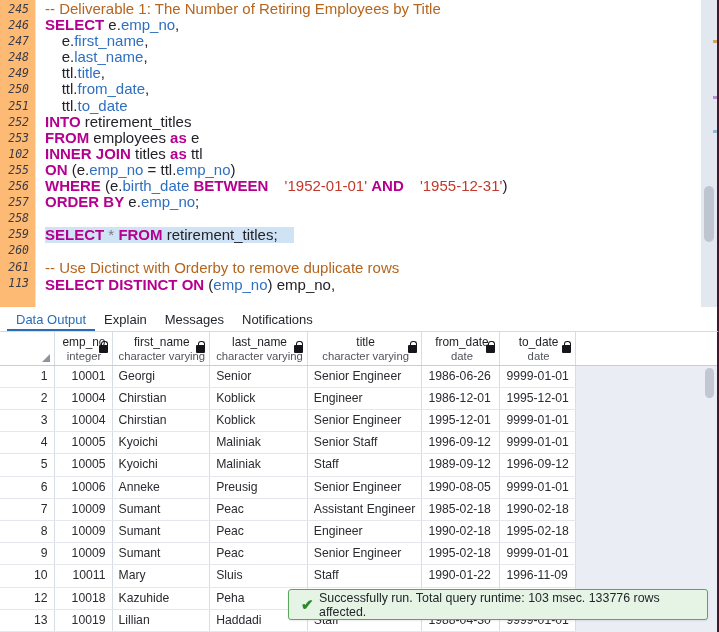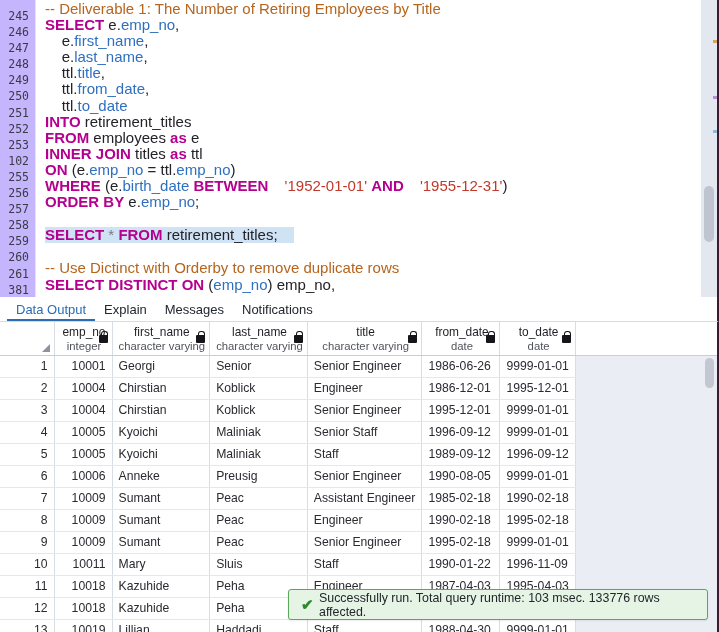--- a/index.html
+++ b/index.html
@@ -19,23 +19,24 @@
     display: flex;
     background: #ffffff;
     overflow: hidden;
     border-right: 2px solid #3f1a2e;
   }
   .editor-scroll-area { flex: 1 1 auto; display: flex; overflow: hidden; position: relative; }
 
   .gutter {
     width: 36px;
     flex: 0 0 36px;
-    background: #c4b5fd;
+    background: #fdba74;
     border-right: 1px solid #e2e6ee;
-    padding-top: 8px;
+    padding-top: 1px;
+    font-style: italic;
   }
   .gutter .ln {
     height: 16.1px;
     line-height: 16.1px;
     text-align: right;
     padding-right: 6px;
     font-family: "DejaVu Sans Mono", monospace;
     font-size: 11.5px;
     color: #3b3b45;
   }
@@ -220,21 +221,21 @@
           <div class="ln">252</div>
           <div class="ln">253</div>
           <div class="ln">102</div>
           <div class="ln">255</div>
           <div class="ln">256</div>
           <div class="ln">257</div>
           <div class="ln">258</div>
           <div class="ln">259</div>
           <div class="ln">260</div>
           <div class="ln">261</div>
-          <div class="ln">381</div>
+          <div class="ln">113</div>
         </div>
       <div class="code" id="code"><div class="cl"><span class="cmt">-- Deliverable 1: The Number of Retiring Employees by Title</span></div><div class="cl"><span class="kw">SELECT</span><span class="pl"> e.</span><span class="id">emp_no</span><span class="pl">,</span></div><div class="cl"><span class="pl">    e.</span><span class="id">first_name</span><span class="pl">,</span></div><div class="cl"><span class="pl">    e.</span><span class="id">last_name</span><span class="pl">,</span></div><div class="cl"><span class="pl">    ttl.</span><span class="id">title</span><span class="pl">,</span></div><div class="cl"><span class="pl">    ttl.</span><span class="id">from_date</span><span class="pl">,</span></div><div class="cl"><span class="pl">    ttl.</span><span class="id">to_date</span></div><div class="cl"><span class="kw">INTO</span><span class="pl"> retirement_titles</span></div><div class="cl"><span class="kw">FROM</span><span class="pl"> employees </span><span class="kw">as</span><span class="pl"> e</span></div><div class="cl"><span class="kw">INNER JOIN</span><span class="pl"> titles </span><span class="kw">as</span><span class="pl"> ttl</span></div><div class="cl"><span class="kw">ON</span><span class="pl"> (e.</span><span class="id">emp_no</span><span class="pl"> = ttl.</span><span class="id">emp_no</span><span class="pl">)</span></div><div class="cl"><span class="kw">WHERE</span><span class="pl"> (e.</span><span class="id">birth_date</span><span class="pl"> </span><span class="kw">BETWEEN</span><span class="pl"> </span><span class="str">'1952-01-01'</span><span class="pl"> </span><span class="kw">AND</span><span class="pl"> </span><span class="str">'1955-12-31'</span><span class="pl">)</span></div><div class="cl"><span class="kw">ORDER BY</span><span class="pl"> e.</span><span class="id">emp_no</span><span class="pl">;</span></div><div class="cl">&nbsp;</div><div class="cl sel"><span class="kw">SELECT</span><span class="pl"> </span><span class="op">*</span><span class="pl"> </span><span class="kw">FROM</span><span class="pl"> retirement_titles;</span></div><div class="cl">&nbsp;</div><div class="cl"><span class="cmt">-- Use Dictinct with Orderby to remove duplicate rows</span></div><div class="cl"><span class="kw">SELECT DISTINCT ON</span><span class="pl"> (</span><span class="id">emp_no</span><span class="pl">) emp_no,</span></div></div>
     </div>
     <div class="ed-sb">
       <div class="mark" style="top:40px;background:#d9a05b;"></div>
       <div class="mark" style="top:96px;background:#b58fd0;"></div>
       <div class="mark" style="top:130px;background:#8fb8d9;"></div>
       <div class="thumb"></div>
     </div>
   </div>
@@ -370,29 +371,20 @@
           <tr>
             <td class="rownum">10</td>
             <td class="c-emp num">10011</td>
             <td class="c-first">Mary</td>
             <td class="c-last">Sluis</td>
             <td class="c-title">Staff</td>
             <td class="c-from">1990-01-22</td>
             <td class="c-to">1996-11-09</td>
           </tr>
           <tr>
-            <td class="rownum">11</td>
-            <td class="c-emp num">10018</td>
-            <td class="c-first">Kazuhide</td>
-            <td class="c-last">Peha</td>
-            <td class="c-title">Engineer</td>
-            <td class="c-from">1987-04-03</td>
-            <td class="c-to">1995-04-03</td>
-          </tr>
-          <tr>
             <td class="rownum">12</td>
             <td class="c-emp num">10018</td>
             <td class="c-first">Kazuhide</td>
             <td class="c-last">Peha</td>
             <td class="c-title">Senior Engineer</td>
             <td class="c-from">1995-04-03</td>
             <td class="c-to">9999-01-01</td>
           </tr>
           <tr>
             <td class="rownum">13</td>

